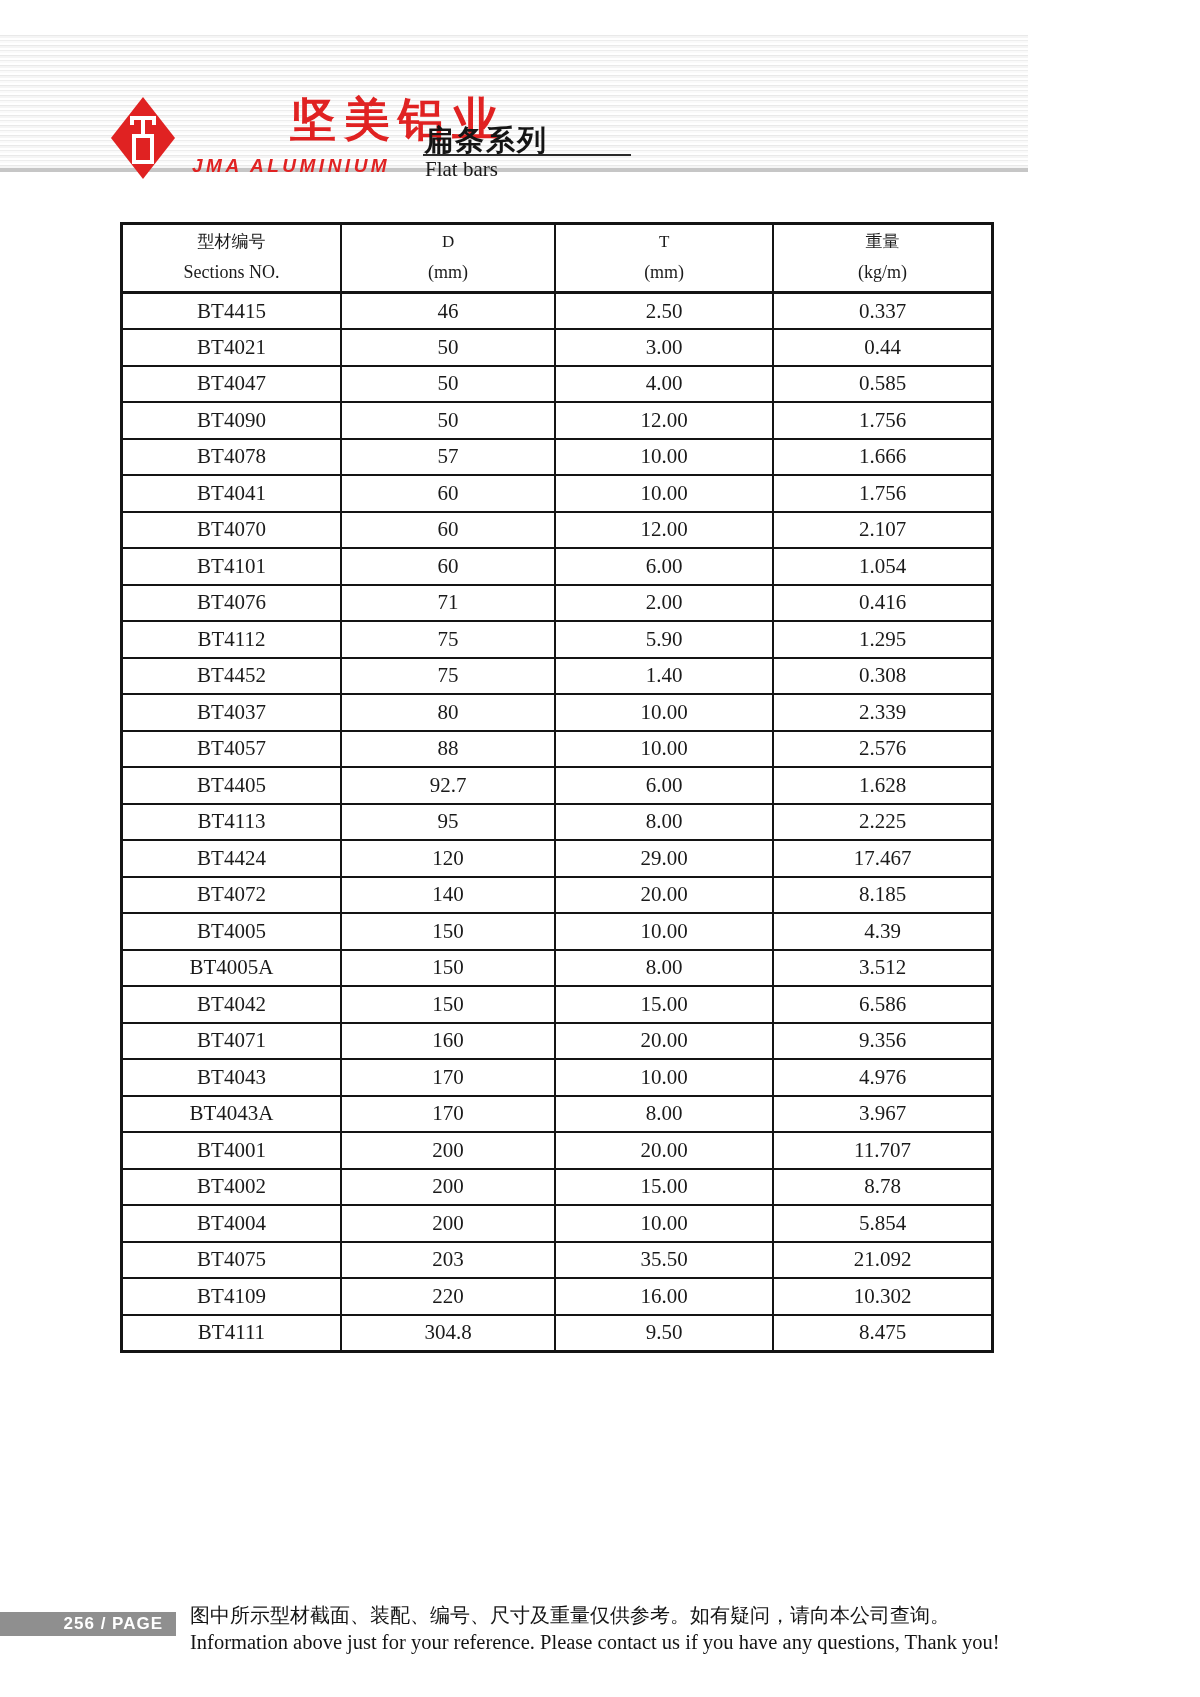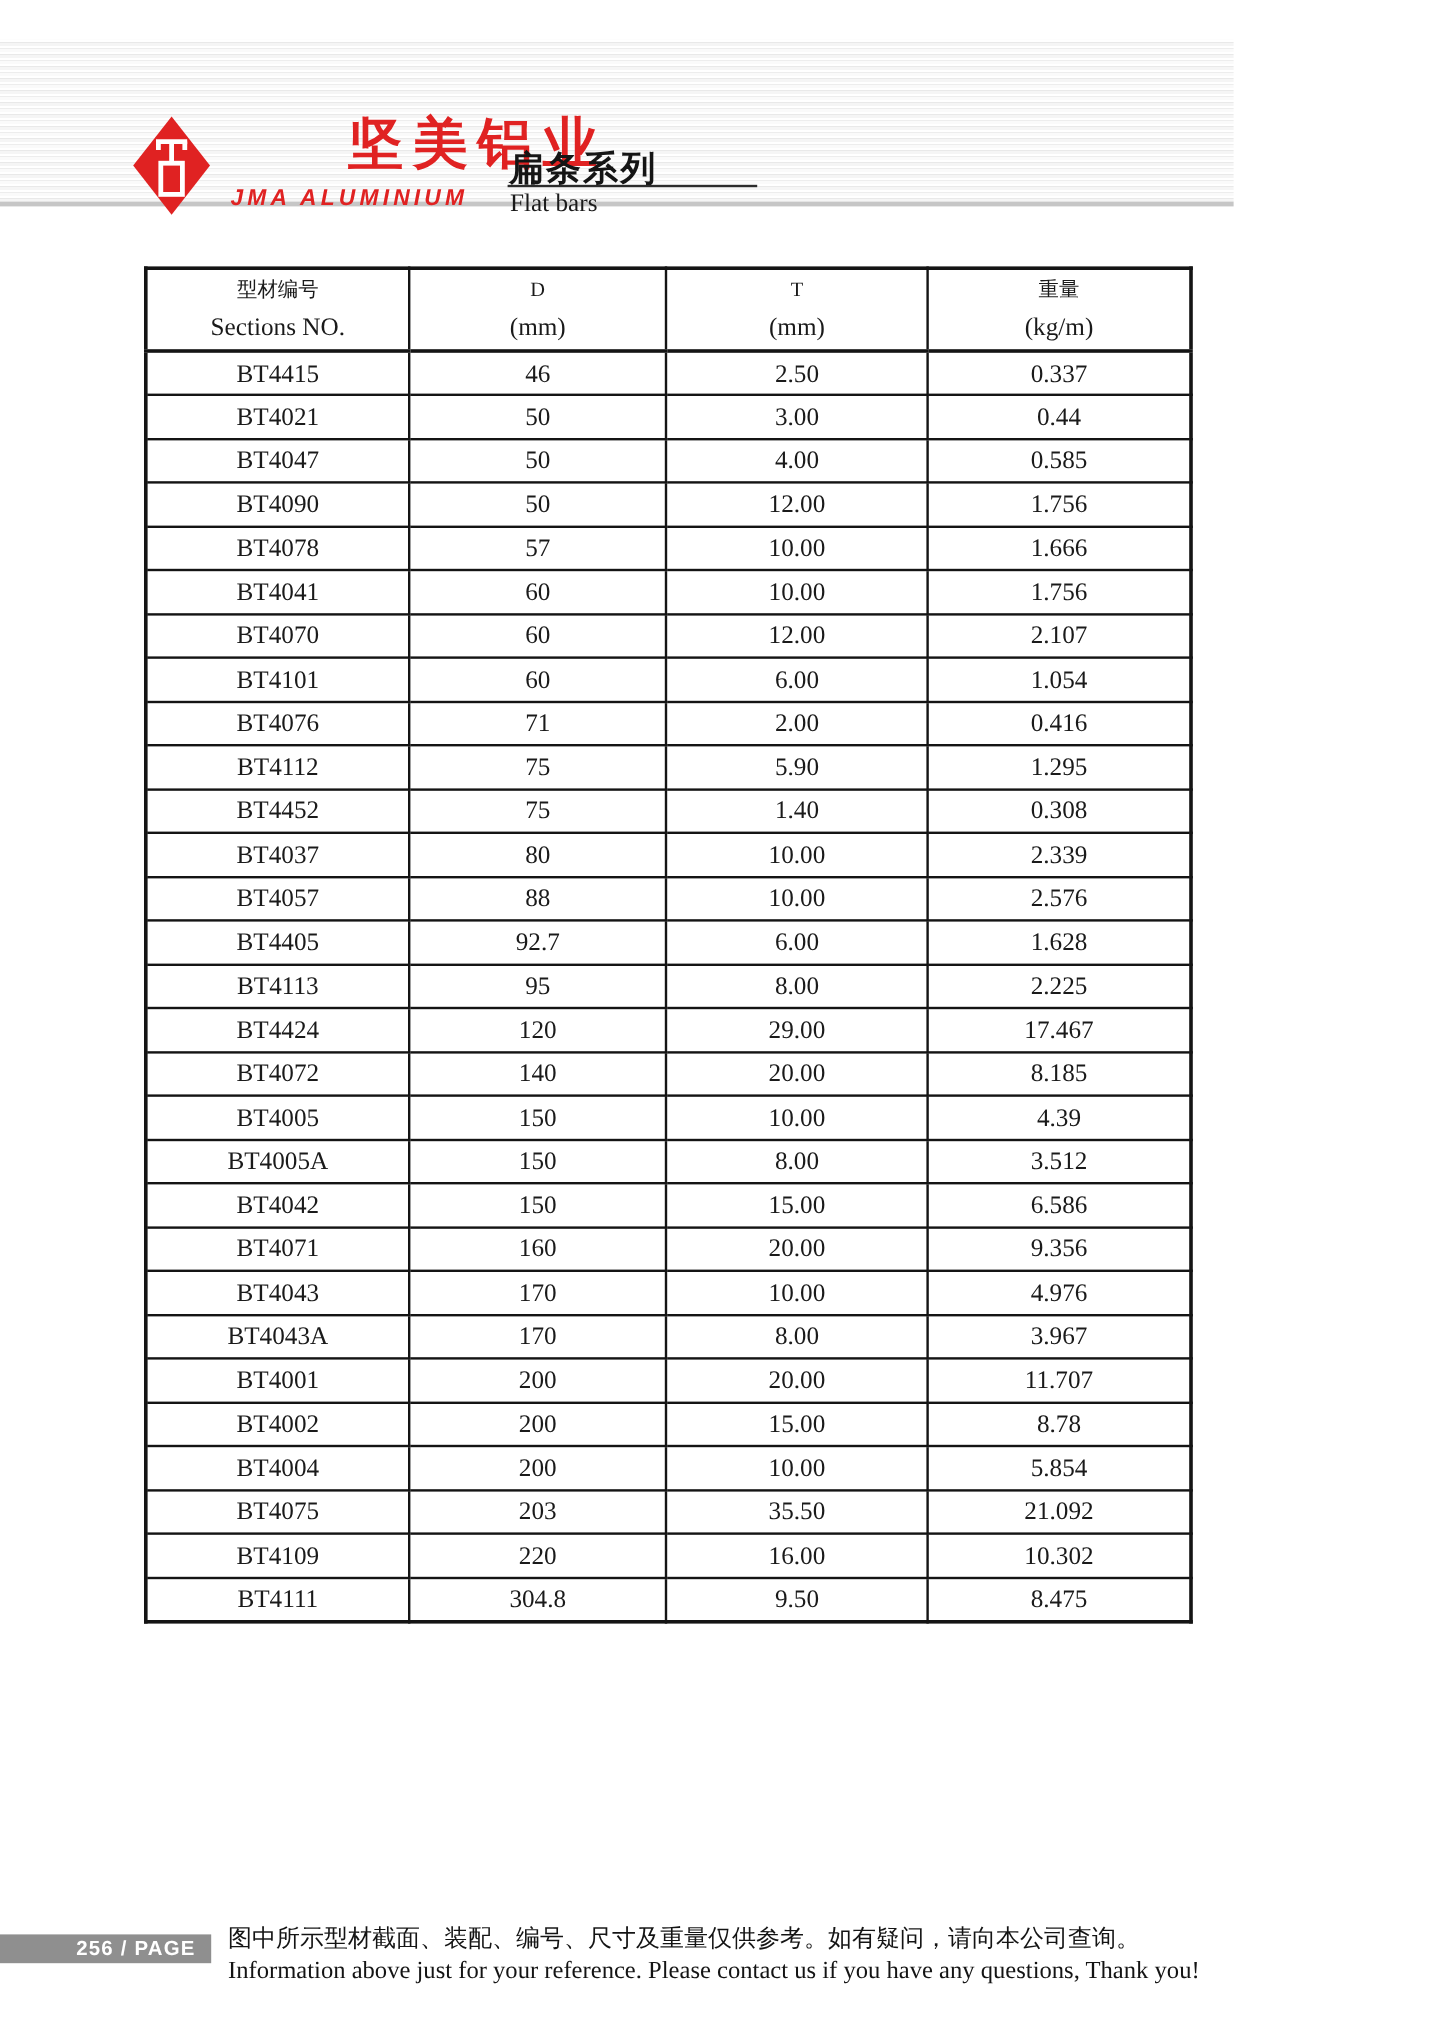--- a/index.html
+++ b/index.html
@@ -112,21 +112,21 @@
     height: 36.5px;
     font-size: 21px;
     font-family: "Liberation Serif", serif;
   }
   .th-line1 {
     font-size: 17px;
     line-height: 30px;
     font-family: "Liberation Serif", serif;
   }
   .th-line2 {
-    font-size: 21px;
+    font-size: 18px;
     line-height: 30px;
     font-family: "Liberation Serif", serif;
   }
 
   
   .page-badge {
     position: absolute; left: 0; top: 1612px;
     width: 176px; height: 24px;
     background: #8f8f8f;
     color: #ffffff;

